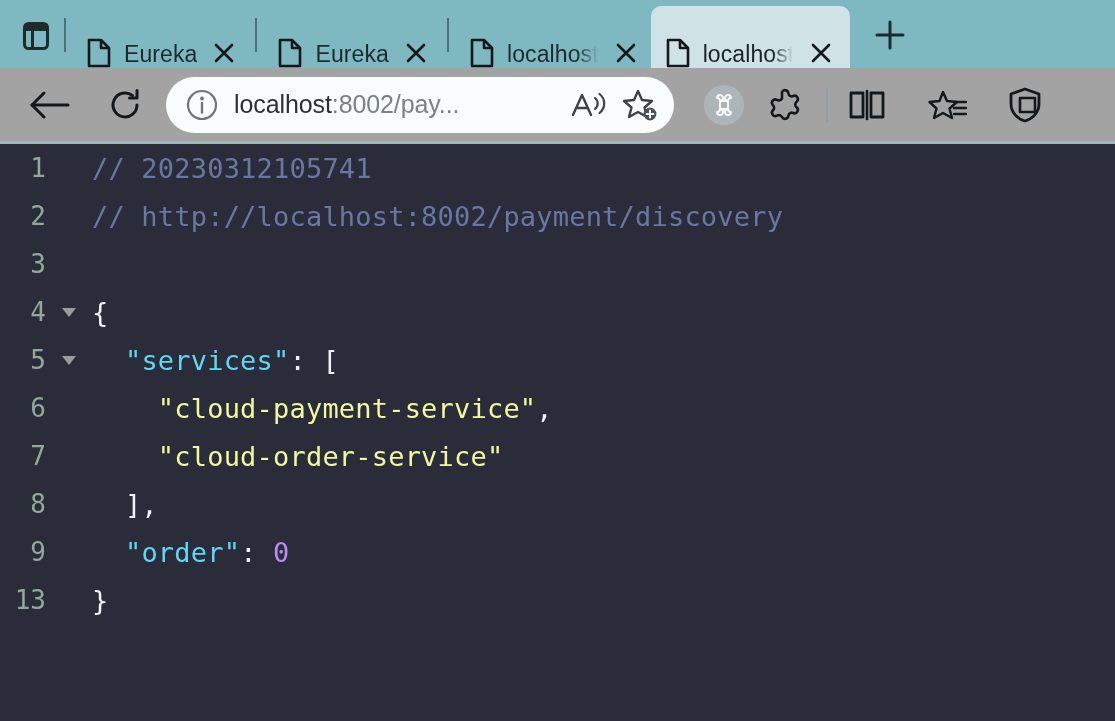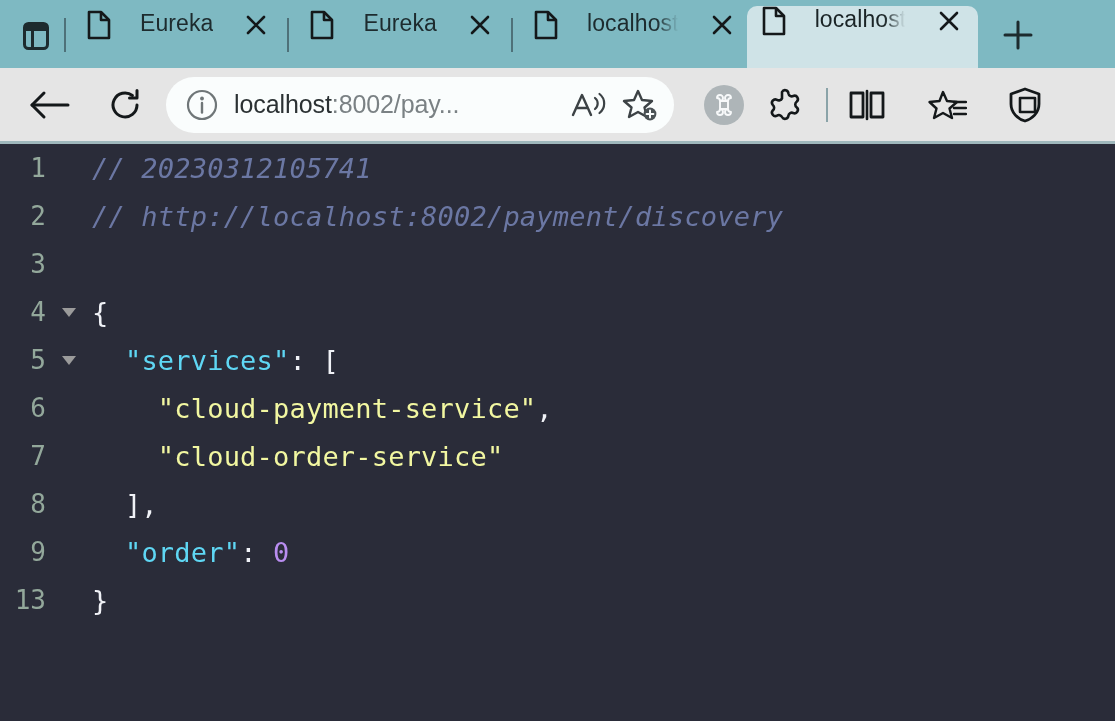--- a/index.html
+++ b/index.html
@@ -37,22 +37,22 @@
     background: #3f5a60;
     opacity: .75;
     margin: 0 6px 16px 6px;
     flex: 0 0 auto;
   }
 
   .tab {
     position: relative;
     height: 58px;
     display: flex;
-    align-items: flex-start;
-    gap: 28px;
+    align-items: flex-end;
+    gap: 12px;
     padding: 0 10px 0 14px;
     flex: 0 0 auto;
     cursor: pointer;
     border-radius: 10px 10px 0 0;
   }
   .tab.active {
     background: #cfe3e7;
     height: 62px;
     padding-right: 14px;
   }
@@ -91,21 +91,21 @@
     margin: 0 0 8px 14px;
     display: flex; align-items: center; justify-content: center;
     flex: 0 0 auto;
     cursor: pointer;
     border-radius: 6px;
   }
 
   
   #toolbar {
     height: 76px;
-    background: #e5e5e5;
+    background: #a3a3a3;
     display: flex;
     align-items: center;
     padding: 0 8px 0 22px;
     position: relative;
     border-bottom: 3px solid #9fb8bc;
   }
 
   .tb-btn {
     width: 54px; height: 54px;
     flex: 0 0 auto;
@@ -209,21 +209,21 @@
   }
 
   .codetext {
     flex: 1 1 auto;
     font-size: 27px;
     color: #e8eaf0;
     white-space: pre;
     letter-spacing: .2px;
   }
 
-  .tok-comment { color: #6b77a3; font-style: italic; }
+  .tok-comment { color: #6b77a3; }
   .tok-key     { color: #5fd7f4; }
   .tok-str     { color: #f2f7a1; }
   .tok-num     { color: #b98df0; }
   .tok-punc    { color: #f0f2f7; }
 </style>
 </head>
 <body>
 
 <div id="tabstrip">
   <div class="panel-toggle">

